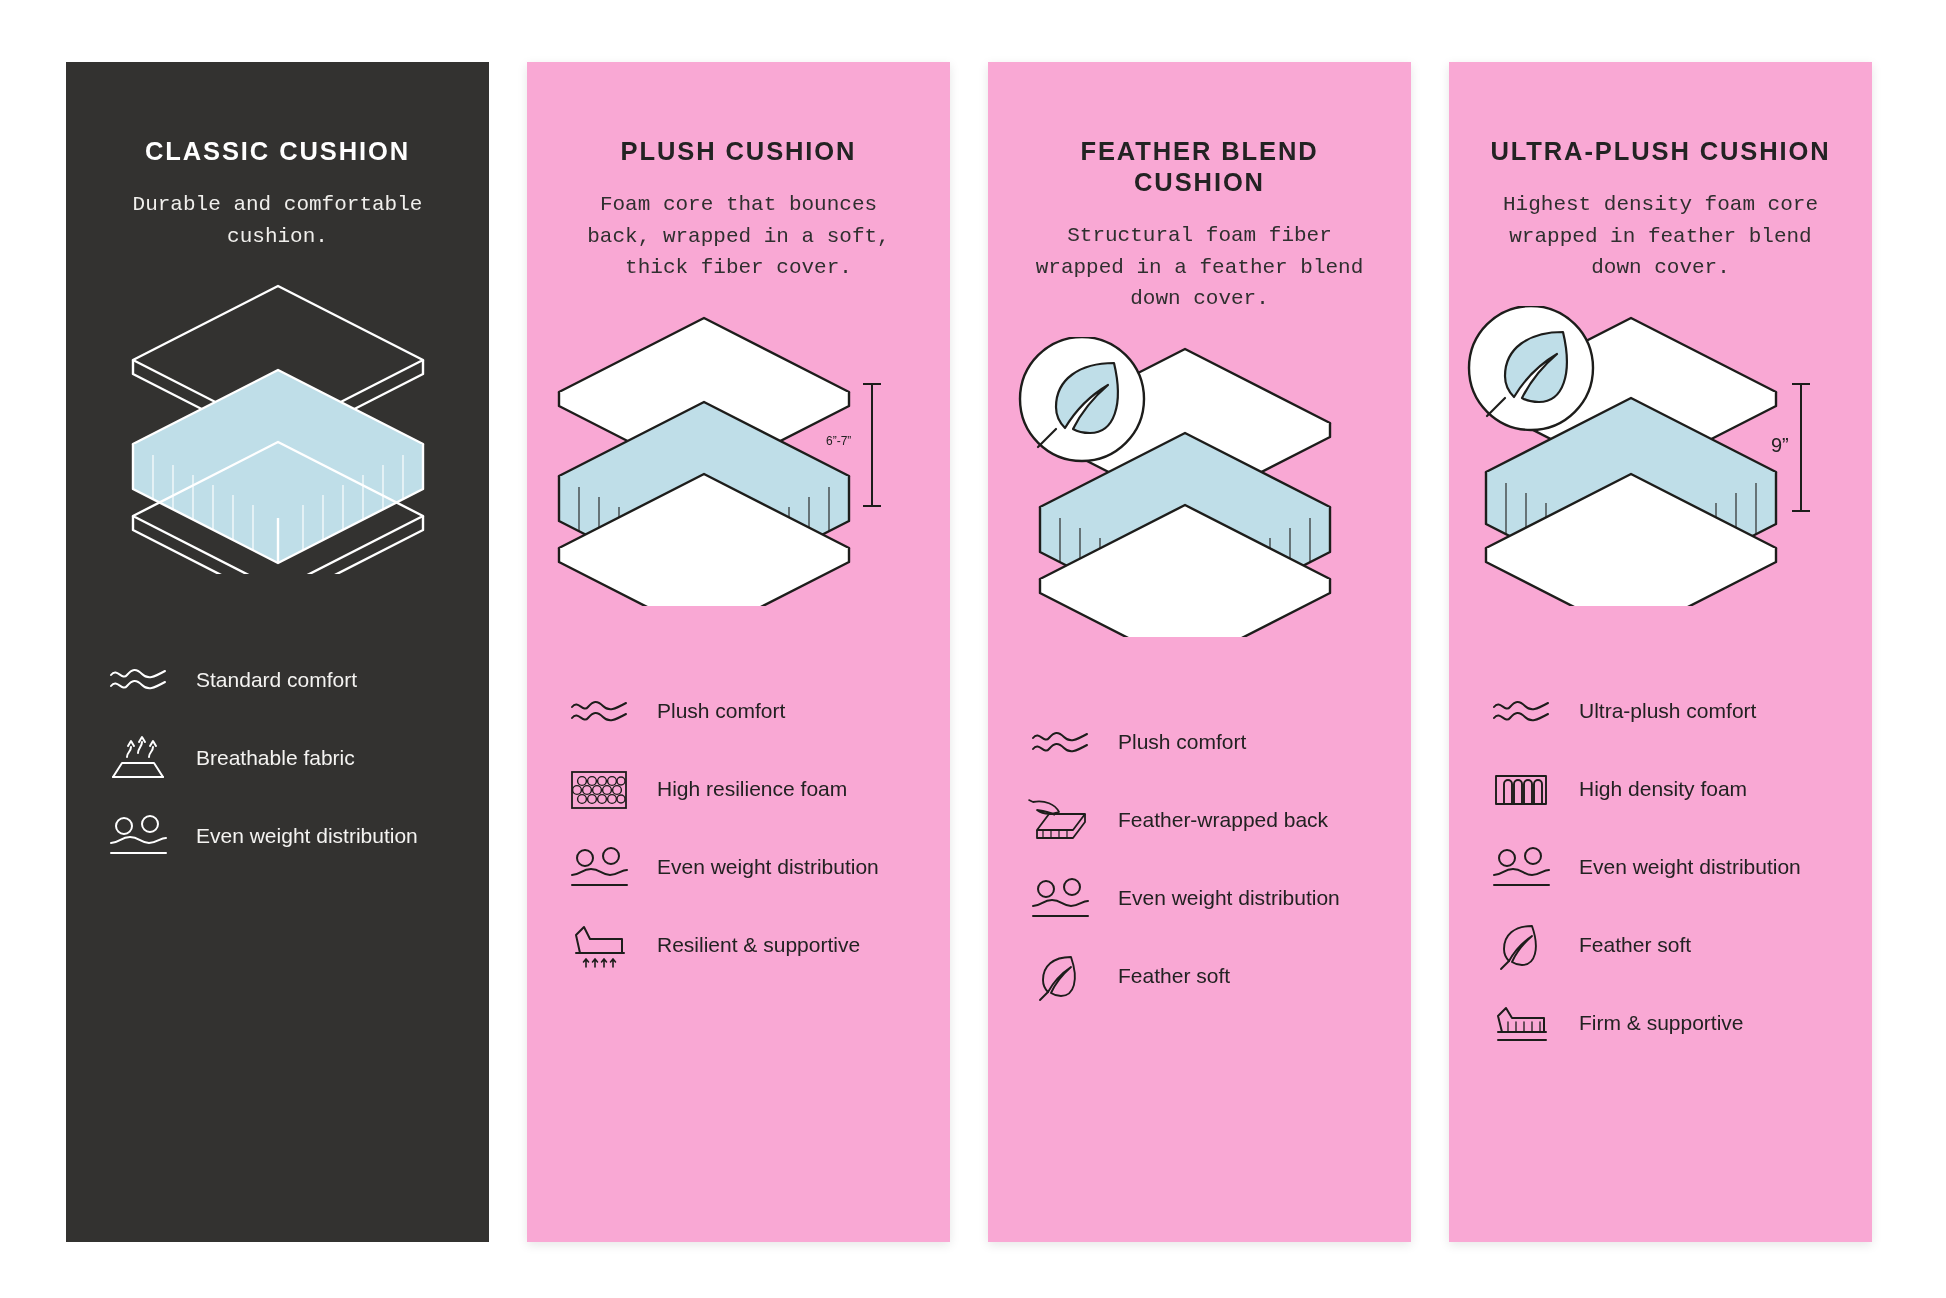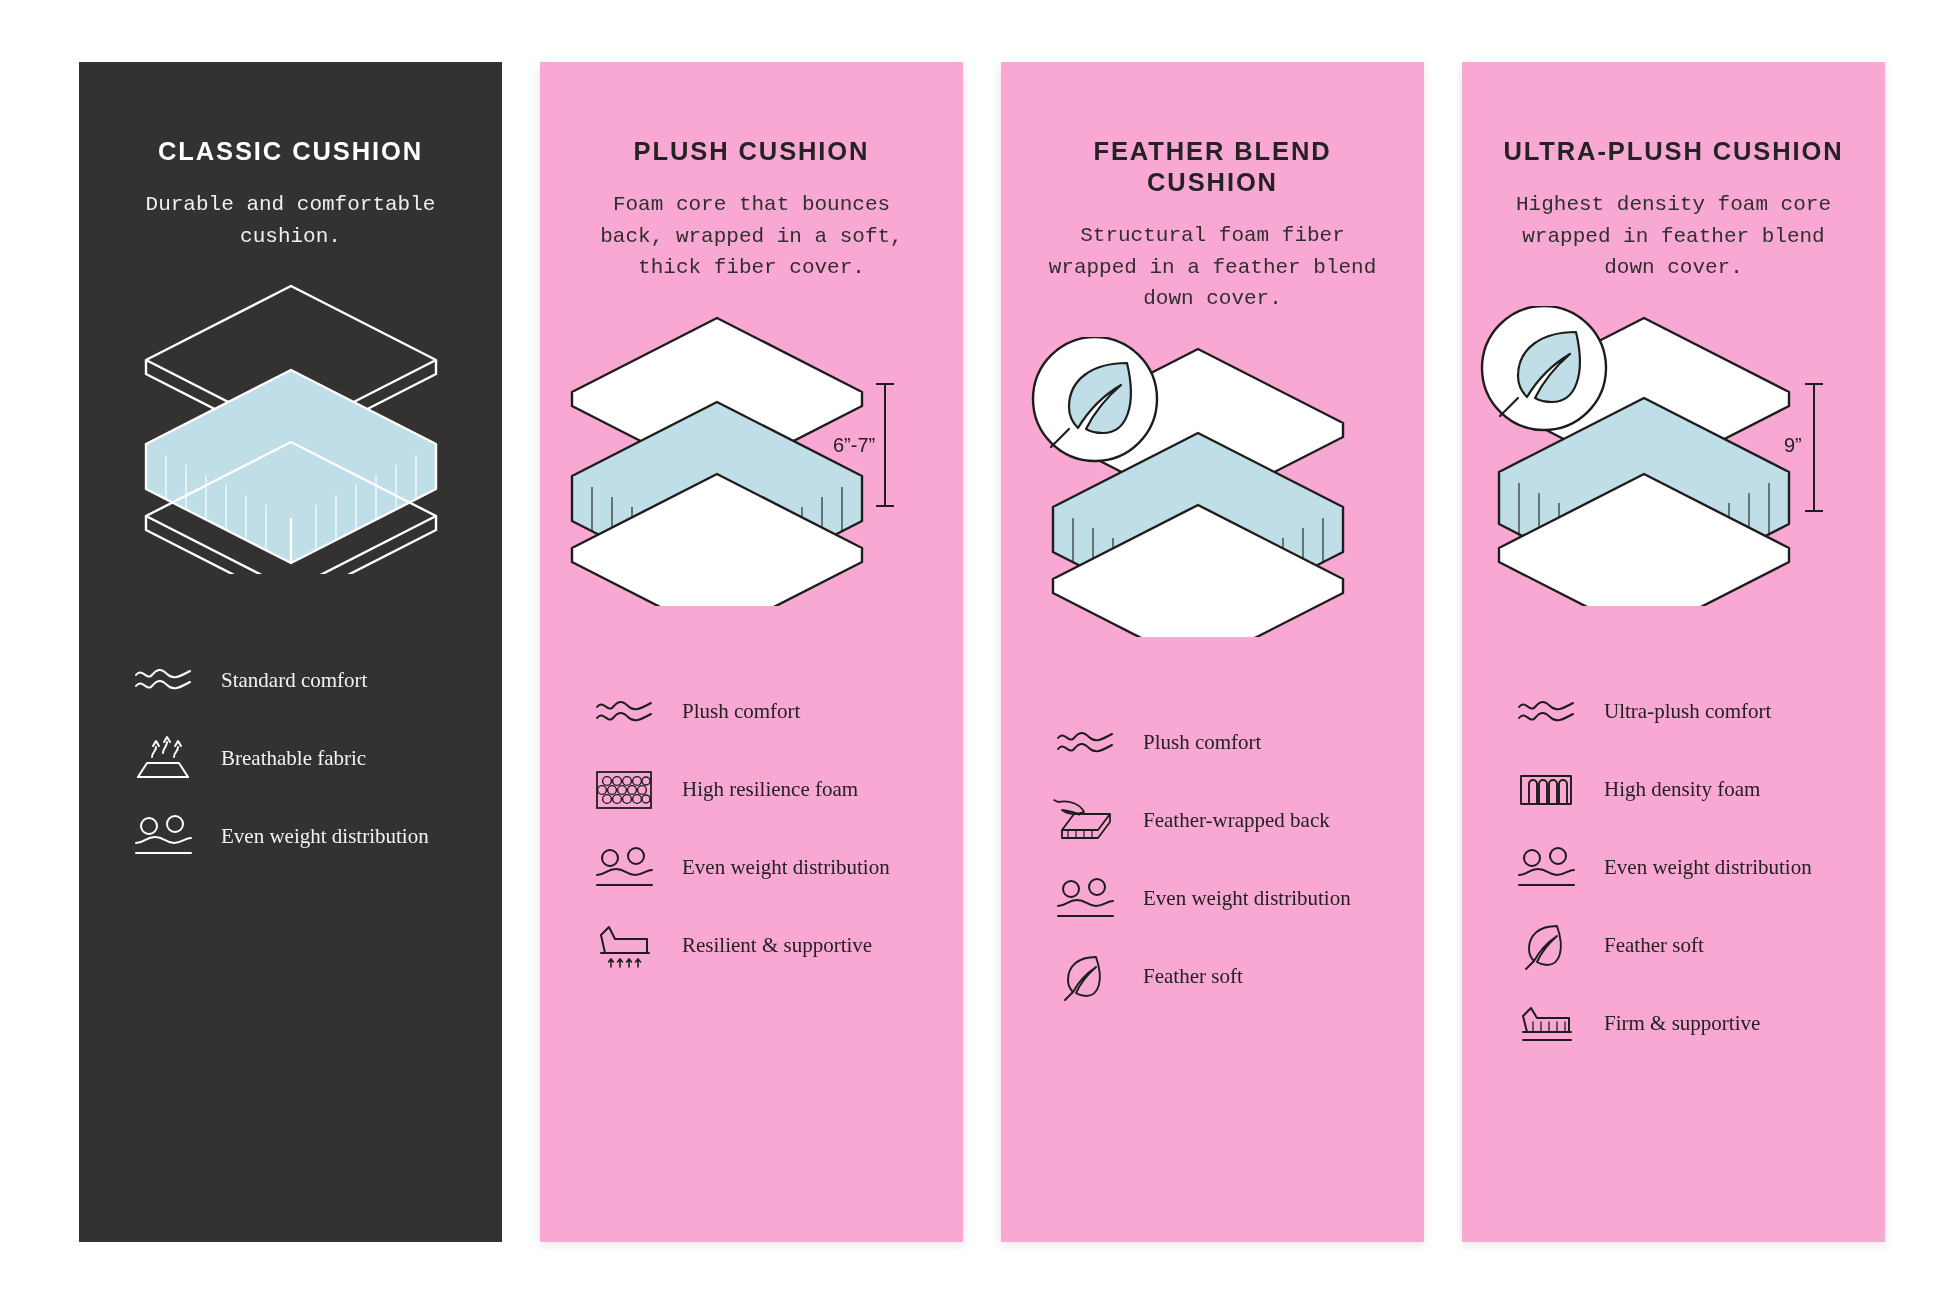--- a/index.html
+++ b/index.html
@@ -20,21 +20,20 @@
     background: #ffffff;
   }
   .cards {
     position: absolute;
     left: 66px;
     top: 62px;
     width: 1830px;
     height: 1180px;
     display: flex;
     gap: 38px;
-    margin-left: 13px;
   }
   .card {
     position: relative;
     width: 423px;
     height: 1180px;
     background: #f9a8d4;
     box-shadow: 0 3px 10px rgba(0,0,0,0.10);
     box-sizing: border-box;
     overflow: hidden;
   }
@@ -68,23 +67,22 @@
   .card.dark .card-desc { color: #f0efec; }
 
   .art {
     position: relative;
     height: 360px;
     margin-top: 22px;
   }
   .art svg { display: block; margin: 0 auto; }
 
   .features {
-    padding: 0 44px 0 48px;
+    padding: 0 44px 0 36px;
     margin-top: 14px;
-    font-family: Liberation Serif, serif;
   }
   .feature {
     display: flex;
     align-items: center;
     gap: 22px;
     min-height: 64px;
     margin-bottom: 14px;
   }
   .feature .ficon {
     flex: 0 0 72px;
@@ -220,21 +218,21 @@
             <polygon points="155,168 300,242 155,316 10,242" fill="#ffffff"></polygon>
             <polyline points="10,242 10,256 155,330 300,256 300,242" fill="#ffffff"></polyline>
           </g>
           <g stroke-width="2">
             <line x1="323" y1="78" x2="323" y2="200"></line>
             <line x1="314" y1="78" x2="332" y2="78"></line>
             <line x1="314" y1="200" x2="332" y2="200"></line>
           </g>
         </svg>
         <div style="position:absolute; left:0; right:0; top:0;">
-          <span style="position:absolute; left:293px; top:128px; font-size:20px; color:#222;">6”-7”</span>
+          <span style="position:absolute; left:299px; top:128px; font-size:12px; color:#222;">6”-7”</span>
         </div>
       </div>
 
       <div class="features">
         <div class="feature">
           <span class="ficon">
             <svg width="60" height="34" viewBox="0 0 60 34" fill="none" stroke="#1d1d1b" stroke-width="2" stroke-linecap="round">
               <path d="M3 12c6-8 11 6 16 0s9-7 15-1 12 3 23-3"></path>
               <path d="M3 23c6-8 11 6 16 0s9-7 15-1 12 3 23-3"></path>
             </svg>

